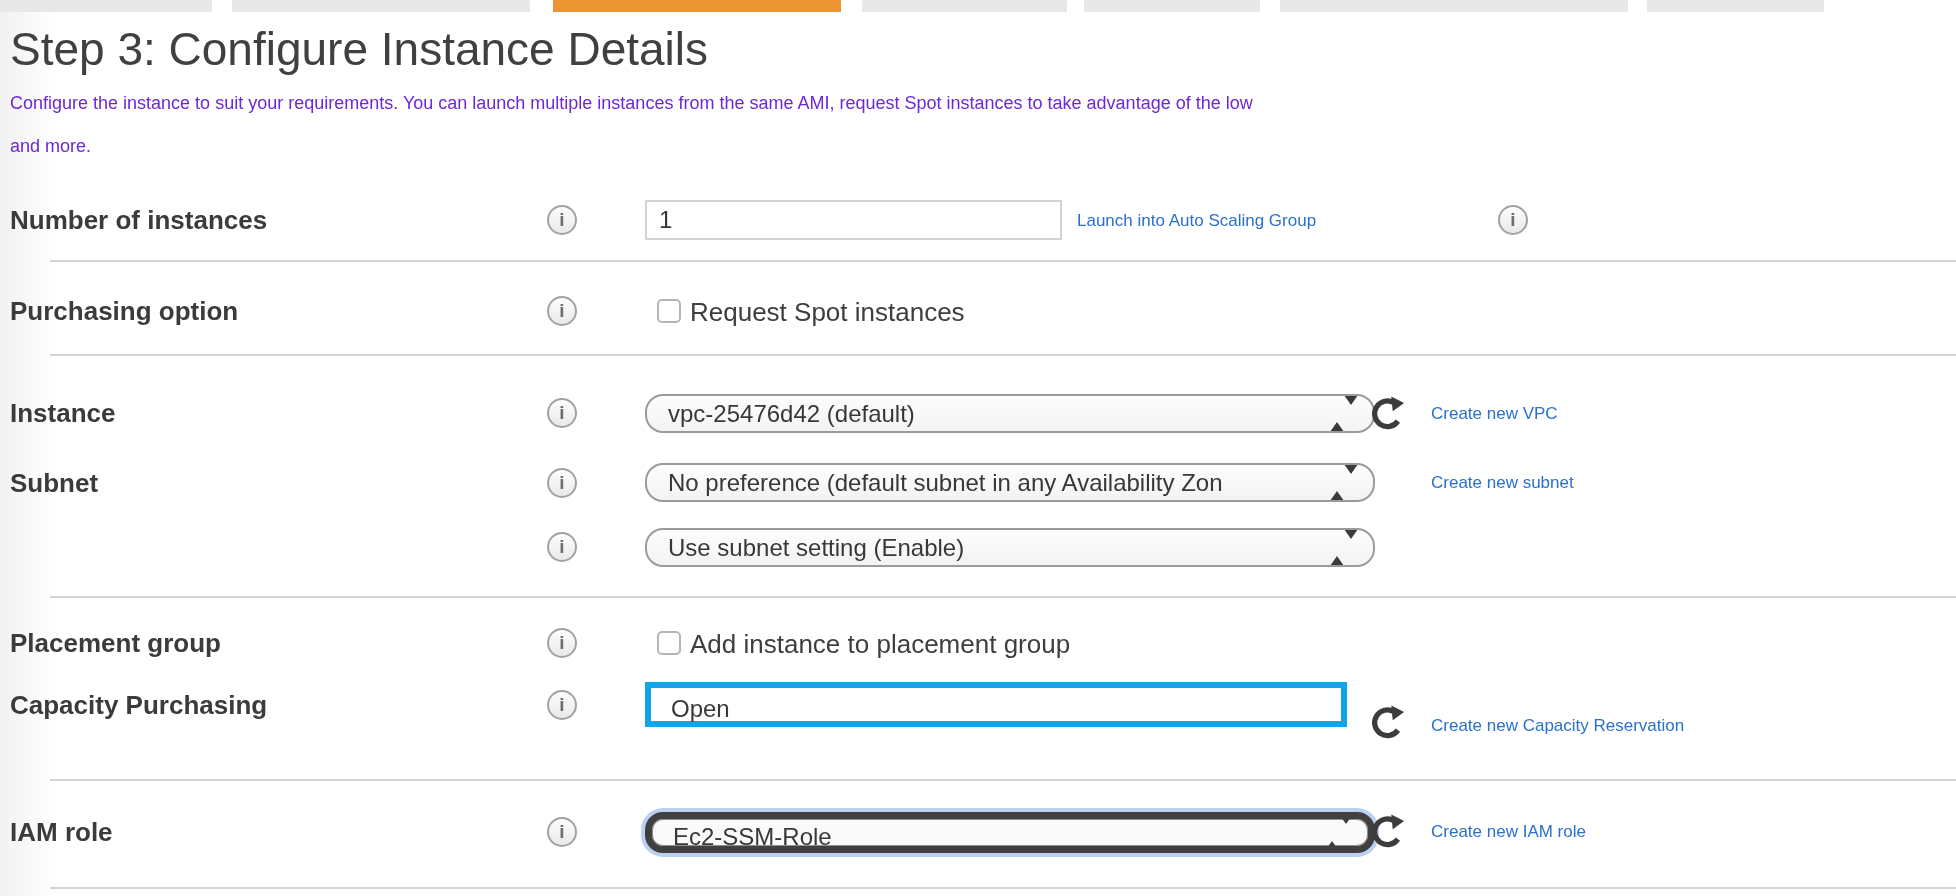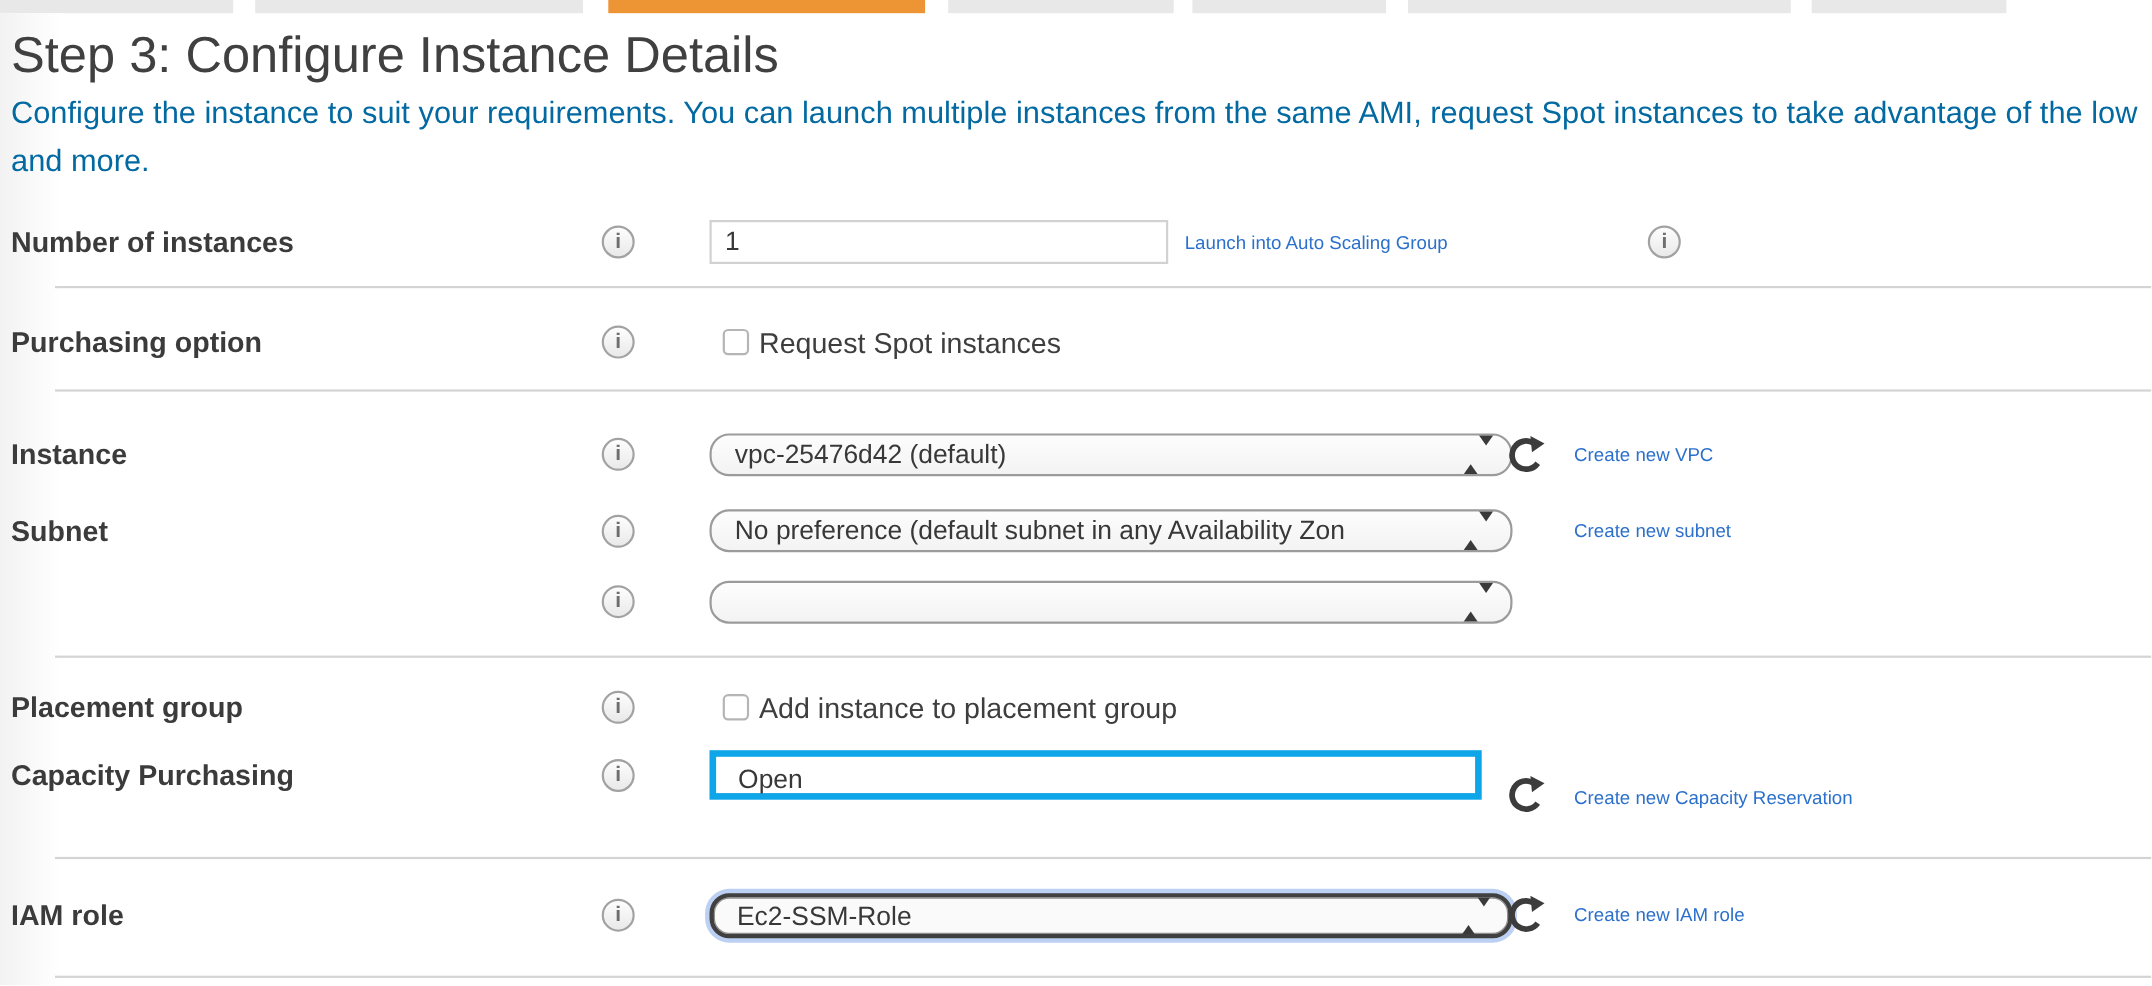--- a/index.html
+++ b/index.html
@@ -8,39 +8,39 @@
 
   
   .tab{position:absolute;top:0;height:12px;background:#e8e8e8;}
   .tab.active{background:#ed9434;}
 
   
   #left-fade{position:absolute;left:0;top:12px;width:55px;height:884px;
              background:linear-gradient(to right,#f2f2f2,#ffffff);}
 
   #page-title{position:absolute;left:10px;top:22px;font-size:46px;font-weight:400;color:#404040;white-space:nowrap;}
-  .para{position:absolute;left:10px;font-size:28px;color:#0369a1;white-space:nowrap;line-height:30px;}
+  .para{position:absolute;left:10px;font-size:18px;color:#6d28d9;white-space:nowrap;line-height:30px;}
 
   .divider{position:absolute;left:50px;right:0;height:2px;background:#d4d4d4;}
 
   .lbl{position:absolute;left:10px;width:502px;text-align:left;font-size:26px;font-weight:bold;
        color:#3b3b3b;line-height:30px;white-space:nowrap;}
 
   .info{position:absolute;width:30px;height:30px;border:2px solid #a2a2a2;border-radius:50%;
         box-sizing:border-box;background:linear-gradient(#fdfdfd,#e9e9e9);
         color:#6e6e6e;font-size:19px;font-weight:bold;text-align:center;line-height:26px;}
 
   .inp{position:absolute;box-sizing:border-box;border:2px solid #d2d2d2;background:#fff;
        font-family:"Liberation Sans",sans-serif;font-size:24px;color:#383838;padding:0 0 0 12px;outline:none;}
 
   .sel{position:absolute;box-sizing:border-box;width:730px;height:39px;border:2px solid #9b9b9b;border-radius:18px;
        background:linear-gradient(#fdfdfd,#f3f3f3);overflow:hidden;}
   .sel .sel-text{position:absolute;left:21px;top:0;right:44px;line-height:35px;font-size:24px;
        color:#383838;white-space:nowrap;overflow:hidden;}
-  .sel.focused{border:4px solid #404040;box-shadow:0 0 0 4px #bcd0f3, inset 0 0 0 1px #8f8f8f;
+  .sel.focused{border:7px solid #404040;box-shadow:0 0 0 4px #bcd0f3, inset 0 0 0 1px #8f8f8f;
        background:#fafafa;height:41px;}
   .arrows{position:absolute;right:15px;top:50%;transform:translateY(-50%);}
   .arrows .up{width:0;height:0;border-left:7px solid transparent;border-right:7px solid transparent;
        border-bottom:10px solid #3a3a3a;margin-bottom:4px;}
   .arrows .down{width:0;height:0;border-left:7px solid transparent;border-right:7px solid transparent;
        border-top:10px solid #3a3a3a;}
 
   .plainbox{position:absolute;box-sizing:border-box;width:702px;height:45px;border:6px solid #0ea5e9;background:#fff;}
   .plainbox .box-text{position:absolute;left:20px;top:0;line-height:42px;font-size:24px;color:#383838;white-space:nowrap;}
 
@@ -101,20 +101,21 @@
   <div class="lbl" style="top:468px">Subnet</div>
   <div class="info" style="left:547px;top:468px">i</div>
   <div class="sel" style="left:645px;top:463px">
     <span class="sel-text">No preference (default subnet in any Availability Zon</span>
     <span class="arrows"><span class="up"></span><span class="down"></span></span>
   </div>
   <a class="link" style="left:1431px;top:469px">Create new subnet</a>
 
   <div class="info" style="left:547px;top:532px">i</div>
   <div class="sel" style="left:645px;top:528px">
+    <span class="sel-text">Use subnet setting (Enable)</span>
     <span class="arrows"><span class="up"></span><span class="down"></span></span>
   </div>
 
   <div class="divider" style="top:596px"></div>
 
   <div class="lbl" style="top:628px">Placement group</div>
   <div class="info" style="left:547px;top:628px">i</div>
   <div class="chk" style="left:657px;top:631px"></div>
   <div class="chklabel" style="left:690px;top:629px">Add instance to placement group</div>
 

